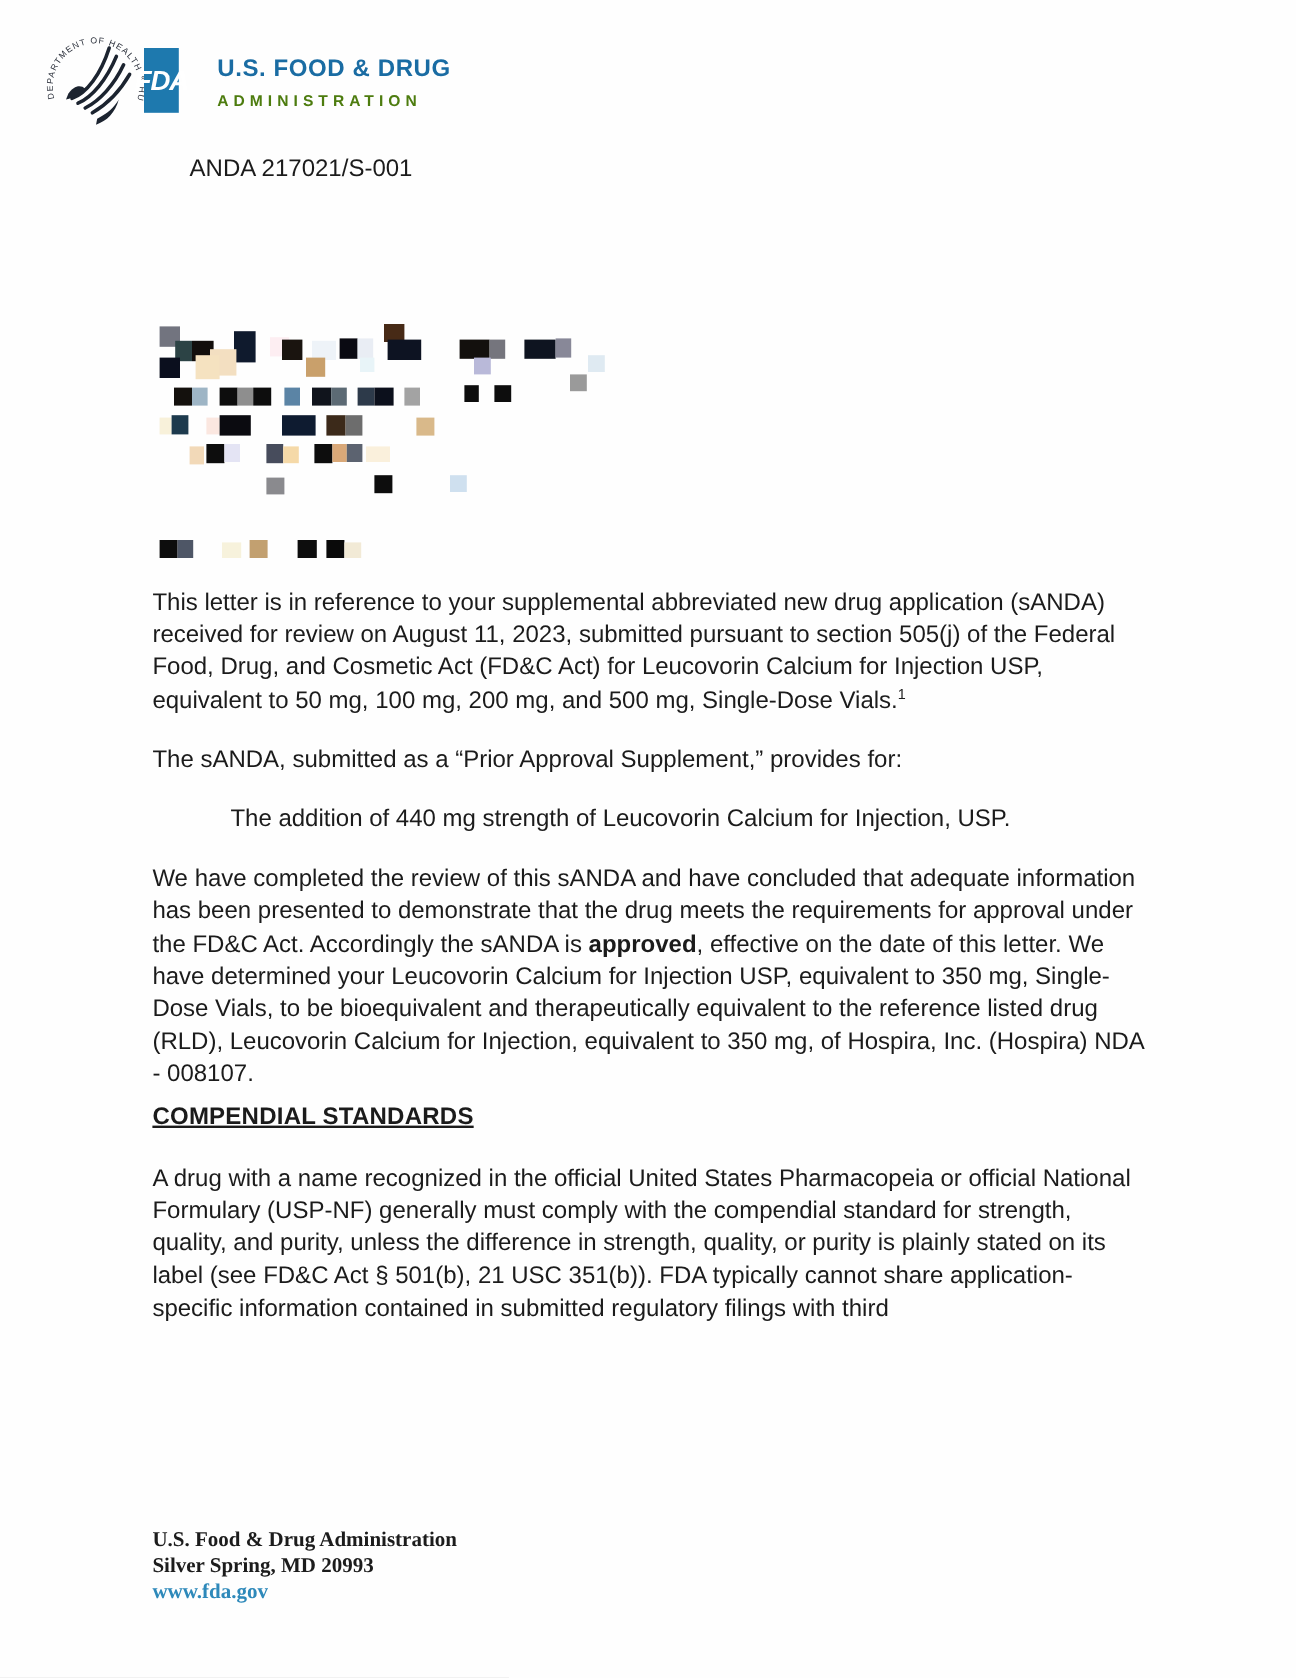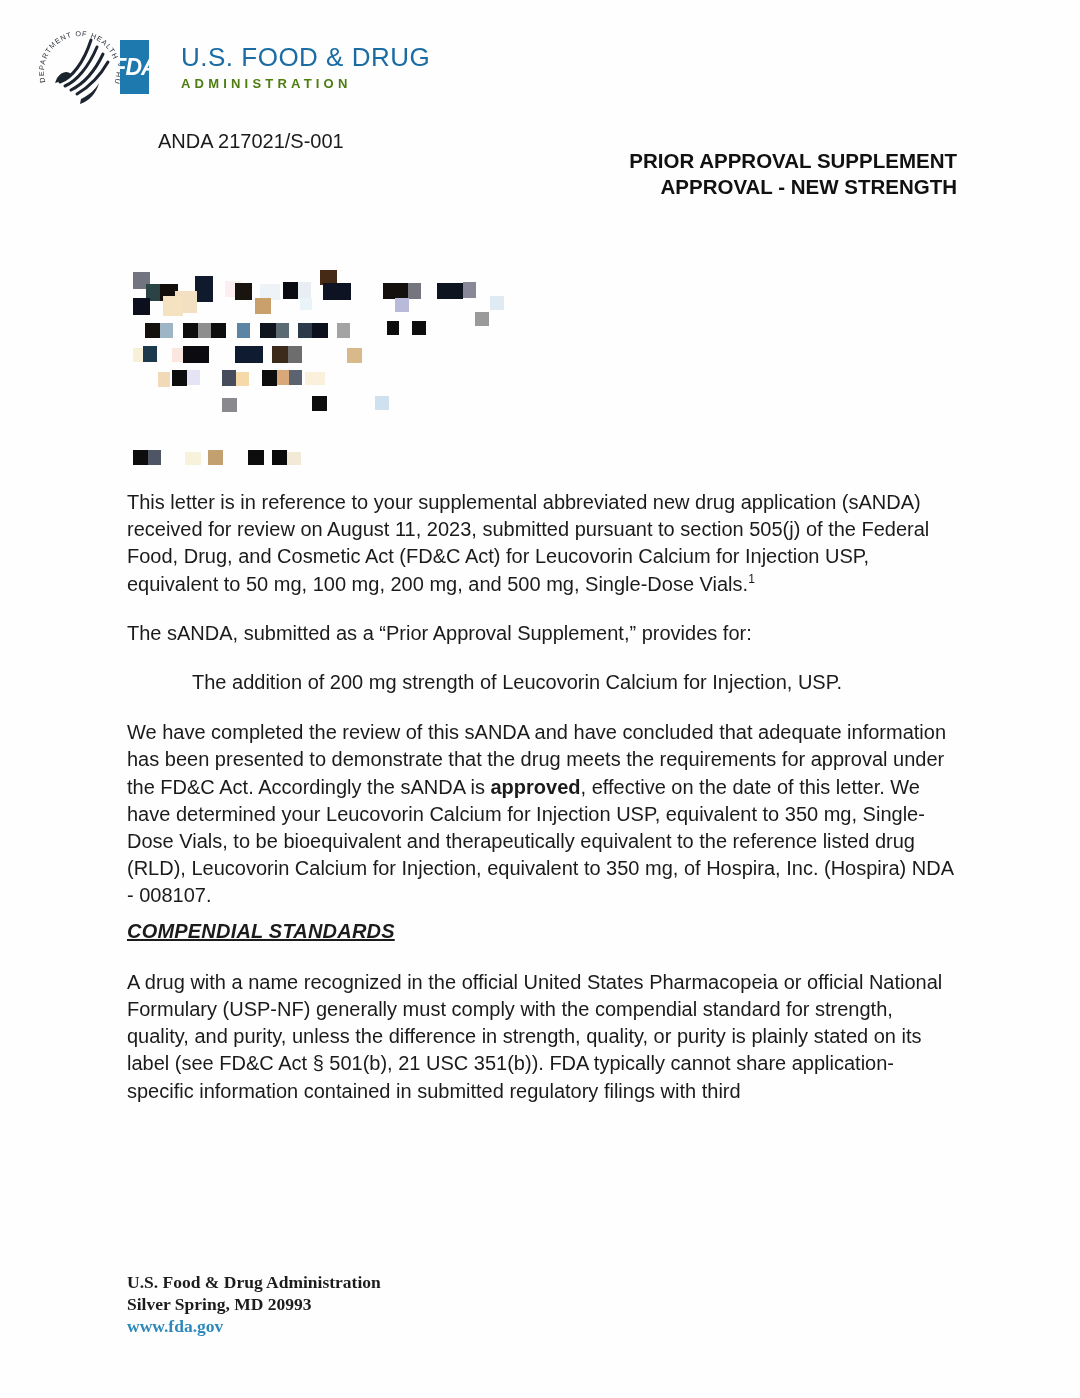--- a/index.html
+++ b/index.html
@@ -18,21 +18,21 @@
   .hhs-seal { position:absolute; left:34px; top:20px; width:92px; height:92px; }
   .fda-square {
     position:absolute; left:120px; top:40px; width:29px; height:54px;
     display:flex; align-items:center; justify-content:center;
   }
   .fda-square span {
     color:#fff; font-weight:bold; font-size:23px; letter-spacing:-1px;
     font-style:italic;
   }
   .brand-block { position:absolute; left:181px; top:42px; }
-  .brand-line1 { font-weight:normal; font-size:26px; letter-spacing:.5px; line-height:30px; }
+  .brand-line1 { font-weight:bold; font-size:20px; letter-spacing:.5px; line-height:30px; }
   .brand-line2 { font-weight:bold; font-size:13px; letter-spacing:4.2px; line-height:18px; margin-top:3px; }
 
   
   .anda-line { position:absolute; left:127px; top:130px; font-size:20px;margin-left:31px; }
   .title-block {
     position:absolute; right:123px; top:148px;
     text-align:right; font-weight:bold; font-size:20.5px; line-height:26px; color:#111;
   }
 
   
@@ -43,21 +43,21 @@
   .body-text {
     position:absolute; left:127px; top:489px; width:826px;
     font-size:20px; line-height:27.2px;
   }
   .body-text p { margin:0; }
   .mb22 { margin-bottom:22px !important; }
   .mb16 { margin-bottom:16px !important; }
   .mb23 { margin-bottom:23px !important; }
   .mb8  { margin-bottom:8px  !important; }
   .mb12 { margin-bottom:12px !important; }
-  .mb24 { margin-bottom:24px !important;font-style:italic; }
+  .mb24 { margin-bottom:24px !important; }
   .indented { padding-left:65px; }
   .section-heading {
     font-weight:bold; text-decoration:underline; letter-spacing:.2px;
   }
   sup.fn { font-size:12px; vertical-align:super; line-height:0; }
   .bold-inline { font-weight:bold; }
 
   
   .footer-block {
     position:absolute; left:127px; top:1271px;
@@ -92,24 +92,20 @@
     <span>FDA</span>
   </div>
 
   <div class="brand-block">
     <div class="brand-line1" style="color: rgb(26, 108, 163);">U.S. FOOD &amp; DRUG</div>
     <div class="brand-line2" style="color: #4d7c0f;">ADMINISTRATION</div>
   </div>
 
   <div class="anda-line">ANDA 217021/S-001</div>
 
-  <div class="title-block">
-    <div>PRIOR APPROVAL SUPPLEMENT</div>
-    <div>APPROVAL - NEW STRENGTH</div>
-  </div>
 
   <div class="mosaic">
       <div style="left: 8px; top: 6px; width: 17px; height: 17px; background: rgb(114, 116, 127);"></div>
       <div style="left: 21px; top: 18px; width: 14px; height: 17px; background: rgb(44, 67, 69);"></div>
       <div style="left: 35px; top: 18px; width: 18px; height: 17px; background: rgb(18, 14, 12);"></div>
       <div style="left: 70px; top: 10px; width: 18px; height: 26px; background: rgb(15, 26, 45);"></div>
       <div style="left: 50px; top: 25px; width: 22px; height: 22px; background: rgb(243, 223, 193);"></div>
       <div style="left: 100px; top: 15px; width: 16px; height: 16px; background: rgb(253, 238, 242);"></div>
       <div style="left: 110px; top: 17px; width: 17px; height: 17px; background: rgb(26, 20, 15);"></div>
       <div style="left: 135px; top: 18px; width: 20px; height: 16px; background: rgb(238, 243, 248);"></div>
@@ -169,21 +165,21 @@
       <div style="left: 147px; top: 184px; width: 15px; height: 15px; background: rgb(10, 10, 10);"></div>
       <div style="left: 162px; top: 186px; width: 14px; height: 13px; background: rgb(242, 234, 214);"></div>
     </div>
 
   <div class="body-text">
     <p class="mb22"><span>This letter is in reference to your supplemental abbreviated new drug application (sANDA) received for review on August 11, 2023, submitted pursuant to section 505(j) of the Federal Food, Drug, and Cosmetic Act (FD&amp;C Act) for Leucovorin Calcium for Injection USP, equivalent to 50 mg, 100 mg, 200 mg, and 500 mg, Single-Dose Vials.</span><sup class="fn">1</sup></p>
 
 
     <p class="mb22">The sANDA, submitted as a “Prior Approval Supplement,” provides for:</p>
 
-    <p class="mb23 indented">The addition of 200 mg strength of Leucovorin Calcium for Injection, USP.</p>
+    <p class="mb23 indented">The addition of 440 mg strength of Leucovorin Calcium for Injection, USP.</p>
 
     <p class="mb8"><span>We have completed the review of this sANDA and have concluded that adequate information has been presented to demonstrate that the drug meets the requirements for approval under the FD&amp;C Act. Accordingly the sANDA is </span><span class="bold-inline">approved</span><span>, effective on the date of this letter. We have determined your Leucovorin Calcium for Injection USP, equivalent to 350 mg, Single-Dose Vials, to be bioequivalent and therapeutically equivalent to the reference listed drug (RLD), Leucovorin Calcium for Injection, equivalent to 350 mg, of Hospira, Inc. (Hospira) NDA - 008107.</span></p>
 
 
     <p class="mb24 section-heading">COMPENDIAL STANDARDS</p>
 
     <p>A drug with a name recognized in the official United States Pharmacopeia or official National Formulary (USP-NF) generally must comply with the compendial standard for strength, quality, and purity, unless the difference in strength, quality, or purity is plainly stated on its label (see FD&amp;C Act § 501(b), 21 USC 351(b)). FDA typically cannot share application-specific information contained in submitted regulatory filings with third</p>
   </div>
 
   <div class="footer-block">

